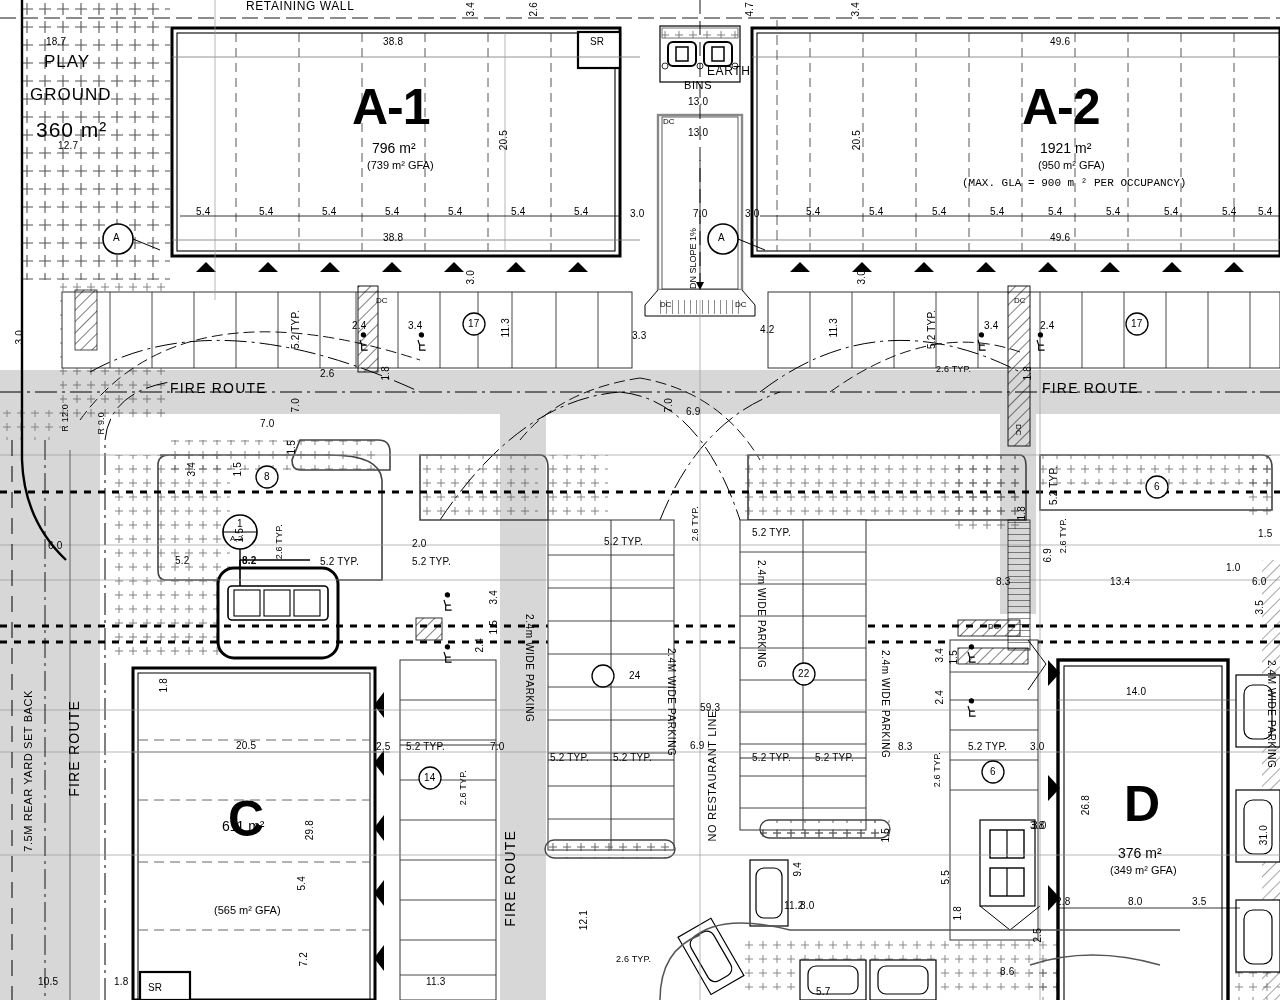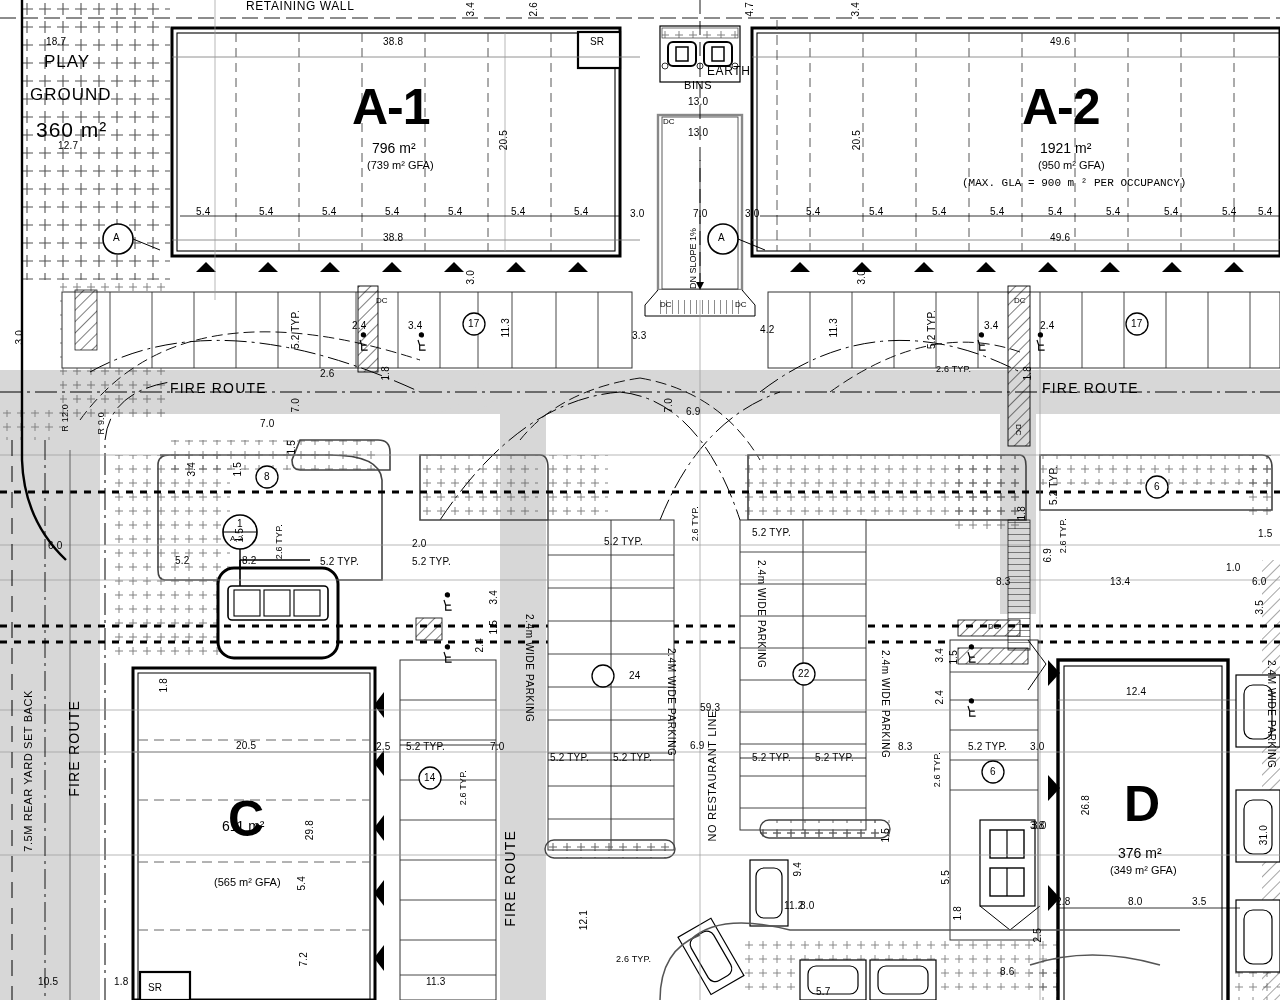--- a/index.html
+++ b/index.html
@@ -552,21 +552,21 @@
 <div class="lbl dim rot90" style="left:96px;top:412px;font-size:9px;">R 9.0</div>
 <div class="lbl dim" style="left:48px;top:540px;">6.0</div>
 <div class="lbl dim" style="left:38px;top:976px;">10.5</div>
 <div class="lbl dim" style="left:114px;top:976px;">1.8</div>
 <div class="lbl dim rot90" style="left:186px;top:462px;">3.4</div>
 <div class="lbl dim rot90" style="left:232px;top:462px;">1.5</div>
 <div class="lbl dim" style="left:260px;top:418px;">7.0</div>
 <div class="lbl dim rot90" style="left:286px;top:440px;">1.5</div>
 <div class="lbl dim rot90" style="left:234px;top:528px;">1.5</div>
 <div class="lbl dim" style="left:175px;top:555px;">5.2</div>
-<div class="lbl dim" style="left:242px;top:555px;">8.2</div>
+<div class="lbl dim" style="left:242px;top:555px;font-weight:bold;">8.2</div>
 <div class="lbl dim rot90" style="left:274px;top:524px;font-size:9px;">2.6 TYP.</div>
 <div class="lbl dim" style="left:320px;top:556px;">5.2 TYP.</div>
 <div class="lbl dim" style="left:412px;top:538px;">2.0</div>
 <div class="lbl dim" style="left:412px;top:556px;">5.2 TYP.</div>
 <div class="lbl dim" style="left:604px;top:536px;">5.2 TYP.</div>
 <div class="lbl dim" style="left:752px;top:527px;">5.2 TYP.</div>
 <div class="lbl dim" style="left:686px;top:406px;">6.9</div>
 <div class="lbl dim rot90" style="left:1058px;top:518px;font-size:9px;">2.6 TYP.</div>
 <div class="lbl dim rot90" style="left:1048px;top:466px;">5.2 TYP.</div>
 <div class="lbl dim rot90" style="left:1042px;top:548px;">6.9</div>
@@ -580,21 +580,21 @@
 <div class="lbl dim rot90" style="left:690px;top:506px;font-size:9px;">2.6 TYP.</div>
 
 <div class="lbl note rotn90" style="left:524px;top:614px;font-size:10px;">2.4m WIDE PARKING</div>
 <div class="lbl note rotn90" style="left:666px;top:648px;font-size:10px;">2.4M WIDE PARKING</div>
 <div class="lbl note rotn90" style="left:756px;top:560px;font-size:10px;">2.4m WIDE PARKING</div>
 <div class="lbl note rotn90" style="left:880px;top:650px;font-size:10px;">2.4m WIDE PARKING</div>
 <div class="lbl note rotn90" style="left:1266px;top:660px;font-size:10px;">2.4M WIDE PARKING</div>
 
 <div class="lbl bigname" style="left:228px;top:790px;">C</div>
 <div class="lbl area" style="left:222px;top:818px;">611 m²</div>
-<div class="lbl gfa" style="left:214px;top:876px;">(565 m² GFA)</div>
+<div class="lbl gfa" style="left:214px;top:904px;">(565 m² GFA)</div>
 <div class="lbl dim" style="left:236px;top:740px;">20.5</div>
 <div class="lbl dim rot90" style="left:304px;top:820px;">29.8</div>
 <div class="lbl dim rot90" style="left:296px;top:876px;">5.4</div>
 <div class="lbl dim rot90" style="left:298px;top:952px;">7.2</div>
 <div class="lbl dim rot90" style="left:158px;top:678px;">1.8</div>
 <div class="lbl dim" style="left:148px;top:982px;">SR</div>
 <div class="lbl dim" style="left:376px;top:741px;">2.5</div>
 <div class="lbl dim" style="left:406px;top:741px;">5.2 TYP.</div>
 <div class="lbl dim" style="left:490px;top:741px;">7.0</div>
 <div class="lbl dim rot90" style="left:458px;top:770px;font-size:9px;">2.6 TYP.</div>
@@ -627,20 +627,20 @@
 <div class="lbl dim rot90" style="left:952px;top:906px;">1.8</div>
 <div class="lbl dim rot90" style="left:1032px;top:928px;">2.5</div>
 <div class="lbl dim rot90" style="left:934px;top:648px;">3.4</div>
 <div class="lbl dim rot90" style="left:948px;top:650px;">1.5</div>
 <div class="lbl dim rot90" style="left:934px;top:690px;">2.4</div>
 <div class="lbl tiny" style="left:988px;top:622px;">DC</div>
 
 <div class="lbl bigname" style="left:1124px;top:775px;">D</div>
 <div class="lbl area" style="left:1118px;top:845px;">376 m²</div>
 <div class="lbl gfa" style="left:1110px;top:864px;">(349 m² GFA)</div>
-<div class="lbl dim" style="left:1126px;top:686px;">12.4</div>
+<div class="lbl dim" style="left:1126px;top:686px;">14.0</div>
 <div class="lbl dim rot90" style="left:1080px;top:795px;">26.8</div>
 <div class="lbl dim rot90" style="left:1258px;top:825px;">31.0</div>
 <div class="lbl dim" style="left:1056px;top:896px;">2.8</div>
 <div class="lbl dim" style="left:1128px;top:896px;">8.0</div>
 <div class="lbl dim" style="left:1192px;top:896px;">3.5</div>
 
 </div>
 
 </body></html>

